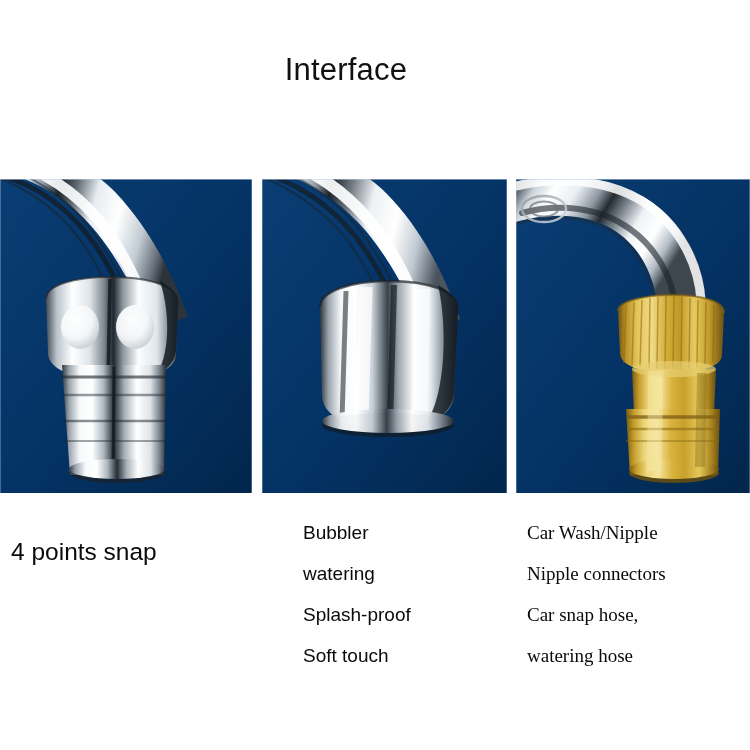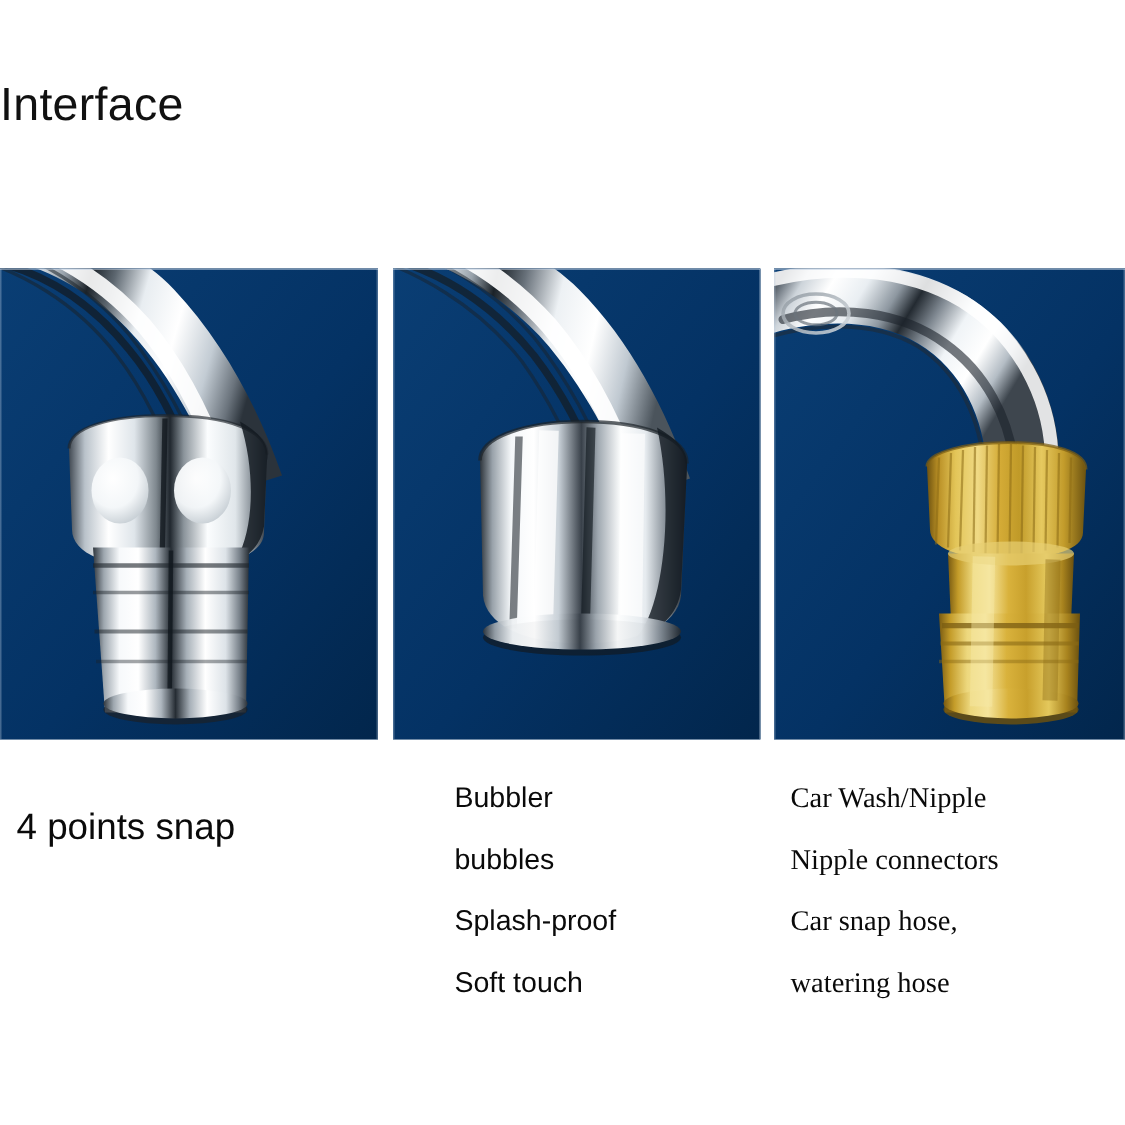--- a/index.html
+++ b/index.html
@@ -15,21 +15,21 @@
     font-family: "Liberation Sans", sans-serif;
     color: #000000;
   }
 
   
   .page-title {
     position: absolute;
     left: 0;
     top: 54px;
     width: 692px;
-    text-align: left;
+    text-align: center;
     font-size: 31px;
     font-weight: 400;
     line-height: 1;
     letter-spacing: 0.2px;
     color: #111111;
   }
 
   
   .panels {
     position: absolute;
@@ -345,21 +345,21 @@
 </div>
 
 <div class="captions">
 
   <div class="caption-col col-1">
     <div class="caption-line">4 points snap</div>
   </div>
 
   <div class="caption-col col-2">
     <div class="caption-line">Bubbler</div>
-    <div class="caption-line">bubbles</div>
+    <div class="caption-line">watering</div>
     <div class="caption-line">Splash-proof</div>
     <div class="caption-line">Soft touch</div>
   </div>
 
   <div class="caption-col col-3">
     <div class="caption-line">Car Wash/Nipple</div>
     <div class="caption-line">Nipple connectors</div>
     <div class="caption-line">Car snap hose,</div>
     <div class="caption-line">watering hose</div>
   </div>

